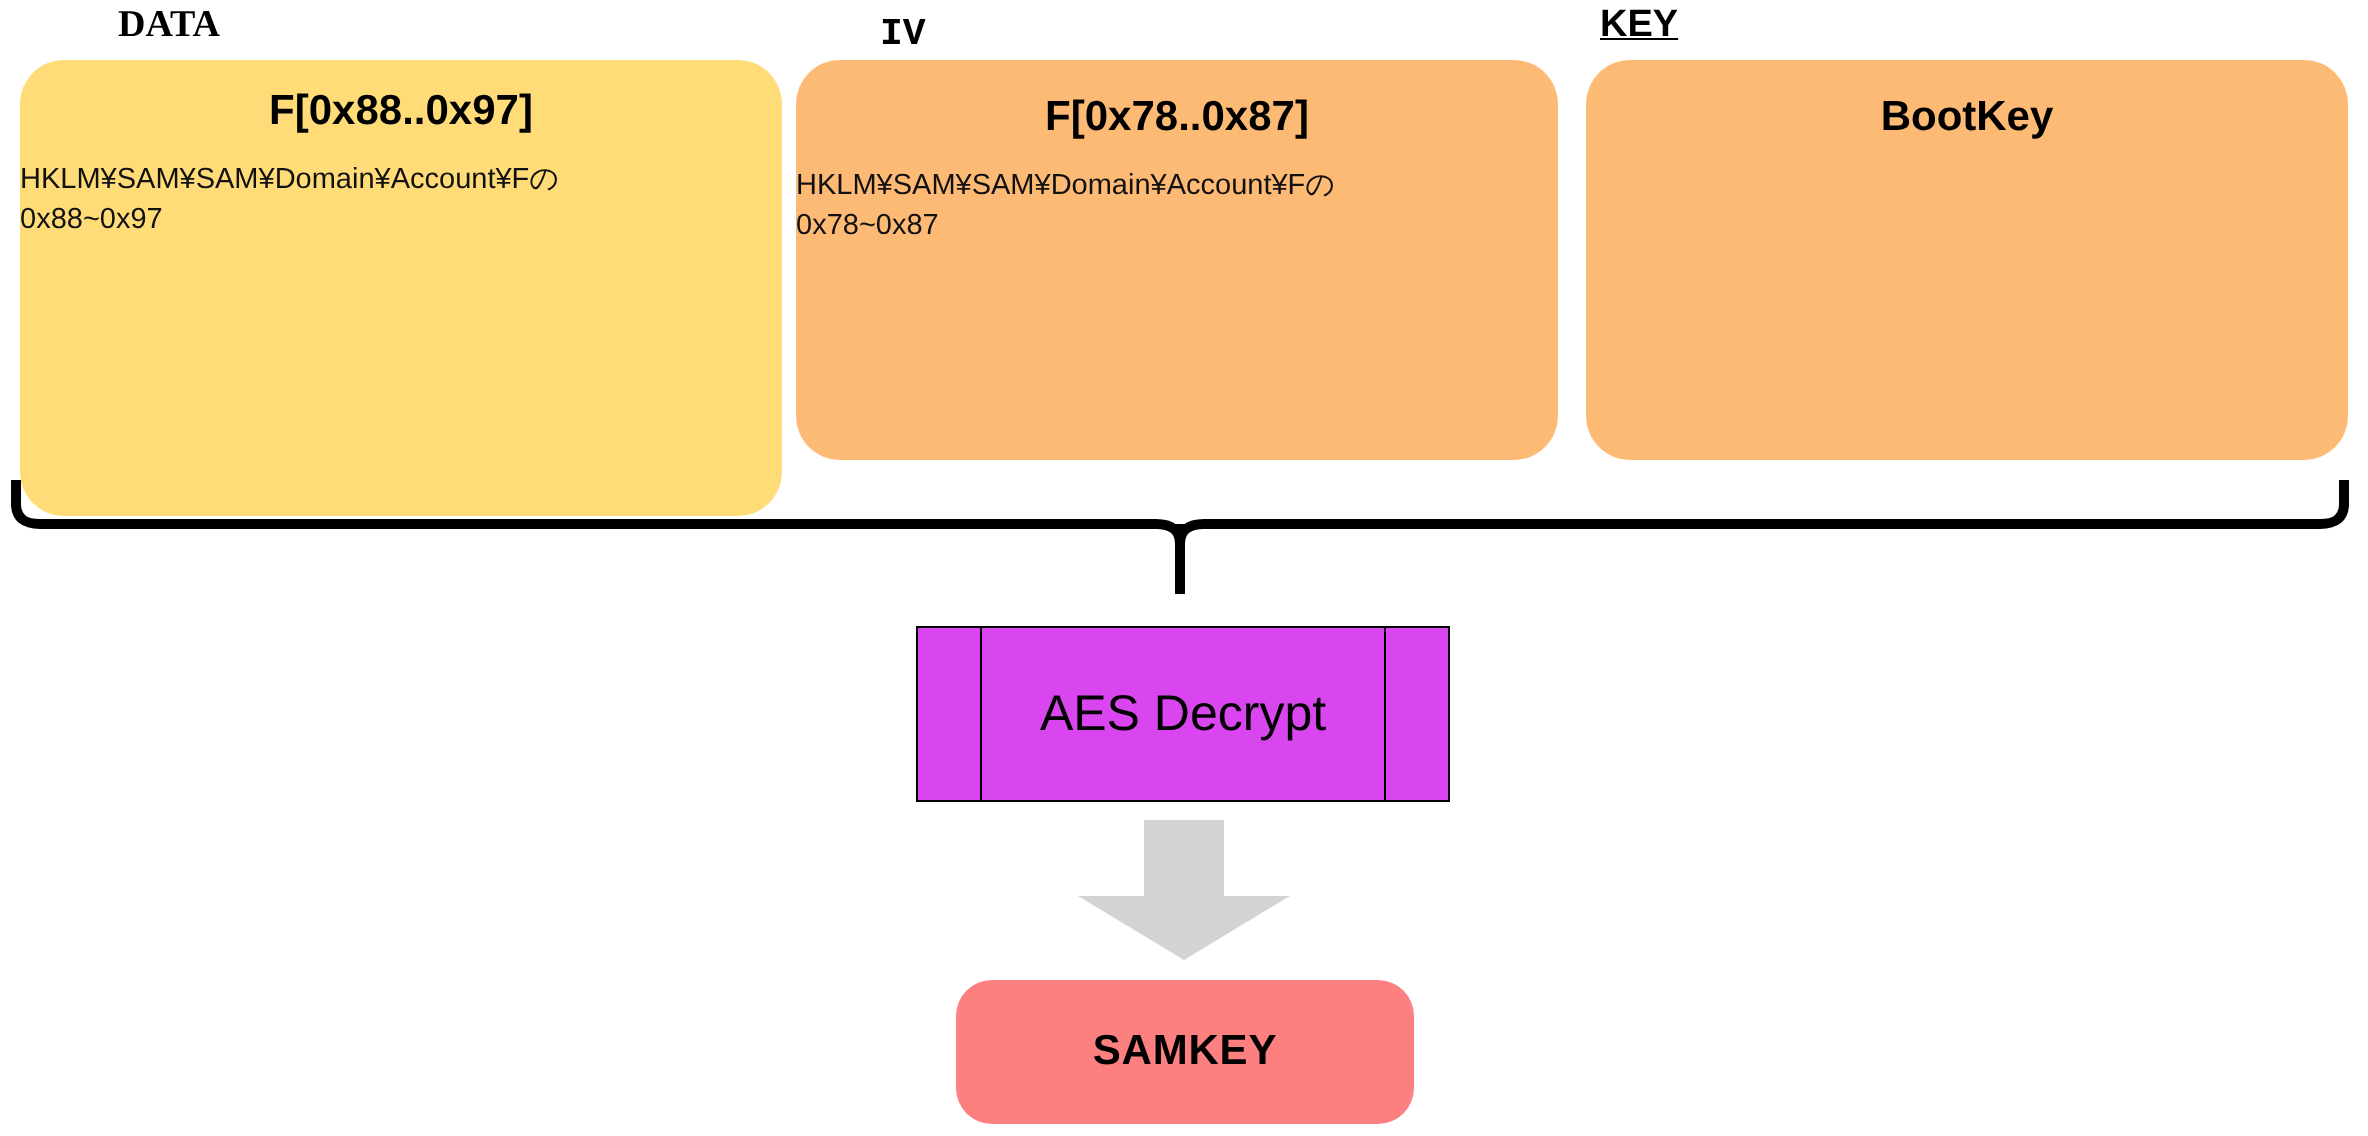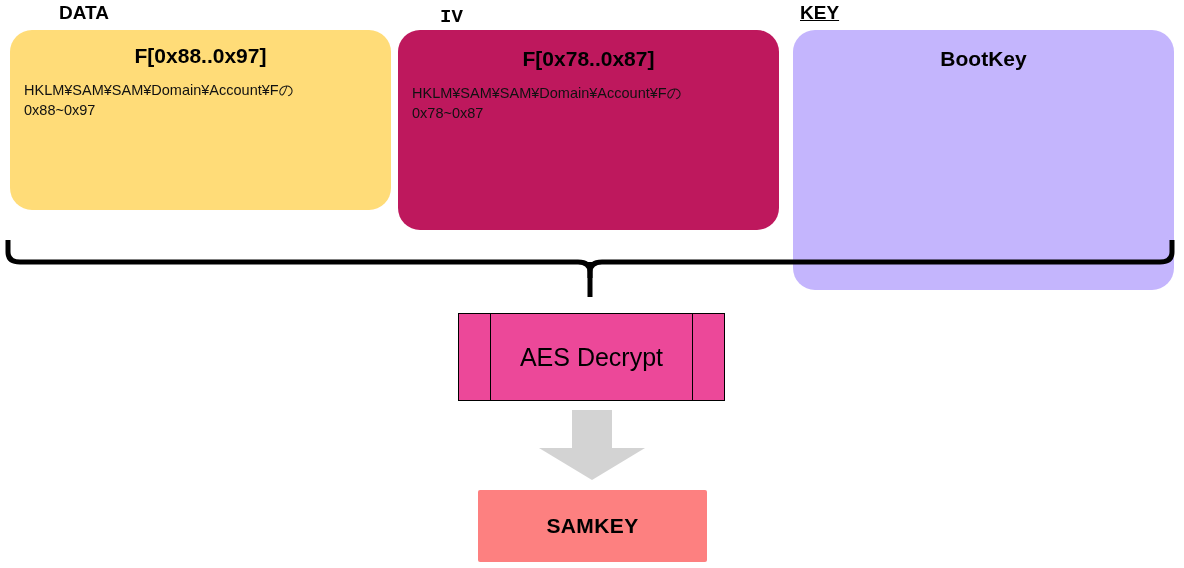--- a/index.html
+++ b/index.html
@@ -22,50 +22,50 @@
 
   
   .group-label {
     position: absolute;
     font-size: 19px;
     font-weight: bold;
     line-height: 22px;
     color: #000000;
     white-space: nowrap;
   }
-  #label-data { left: 59px;  top: 2px; }
+  #label-data { left: 59px;  top: 2px; font-family: Liberation Serif, serif; }
   #label-iv   { left: 440px; top: 6px; font-family: Liberation Mono, monospace; }
   #label-key  { left: 800px; top: 2px; text-decoration: underline; }
 
   
   .src-box {
     position: absolute;
     border-radius: 22px;
     box-sizing: border-box;
     padding: 0;
   }
-  #box-data { left: 10px;  top: 30px; width: 381px; height: 180px; background: #ffdc78; }
-  #box-iv   { left: 398px; top: 30px; width: 381px; height: 200px; background: #be185d; }
-  #box-key  { left: 793px; top: 30px; width: 381px; height: 260px; background: #c4b5fd; }
+  #box-data { left: 10px;  top: 30px; width: 381px; height: 228px; background: #ffdc78; }
+  #box-iv   { left: 398px; top: 30px; width: 381px; height: 200px; background: #fdba74; }
+  #box-key  { left: 793px; top: 30px; width: 381px; height: 200px; background: #fdba74; }
 
   .box-title {
     display: block;
     text-align: center;
     font-size: 21px;
     font-weight: bold;
     line-height: 26px;
     margin-top: 13px;
     color: #000000;
   }
   #box-iv .box-title { margin-top: 16px; }
   #box-key .box-title { margin-top: 16px; }
 
   .box-desc {
     display: block;
-    margin: 12px 14px 0 14px;
+    margin: 12px 14px 0 0;
     font-size: 14.5px;
     line-height: 19.5px;
     color: #111111;
     white-space: pre-line;
     word-break: break-word;
   }
   #box-key .box-desc { margin-top: 10px; line-height: 20px; }
 
   
   #brace {
@@ -76,21 +76,21 @@
     height: 70px;
   }
 
   
   #proc-aes {
     position: absolute;
     left: 458px;
     top: 313px;
     width: 267px;
     height: 88px;
-    background: #ec4899;
+    background: #d946ef;
     border: 1.6px solid #000000;
     box-sizing: border-box;
   }
   #proc-aes .rail {
     position: absolute;
     top: 0;
     bottom: 0;
     width: 0;
     border-left: 1.6px solid #000000;
   }
@@ -121,21 +121,21 @@
   }
 
   
   #box-samkey {
     position: absolute;
     left: 478px;
     top: 490px;
     width: 229px;
     height: 72px;
     background: #fd8080;
-    border-radius: 2px;
+    border-radius: 18px;
     display: flex;
     align-items: center;
     justify-content: center;
     box-sizing: border-box;
   }
   #box-samkey .result-label {
     font-size: 21px;
     font-weight: bold;
     letter-spacing: 0.4px;
     color: #000000;

